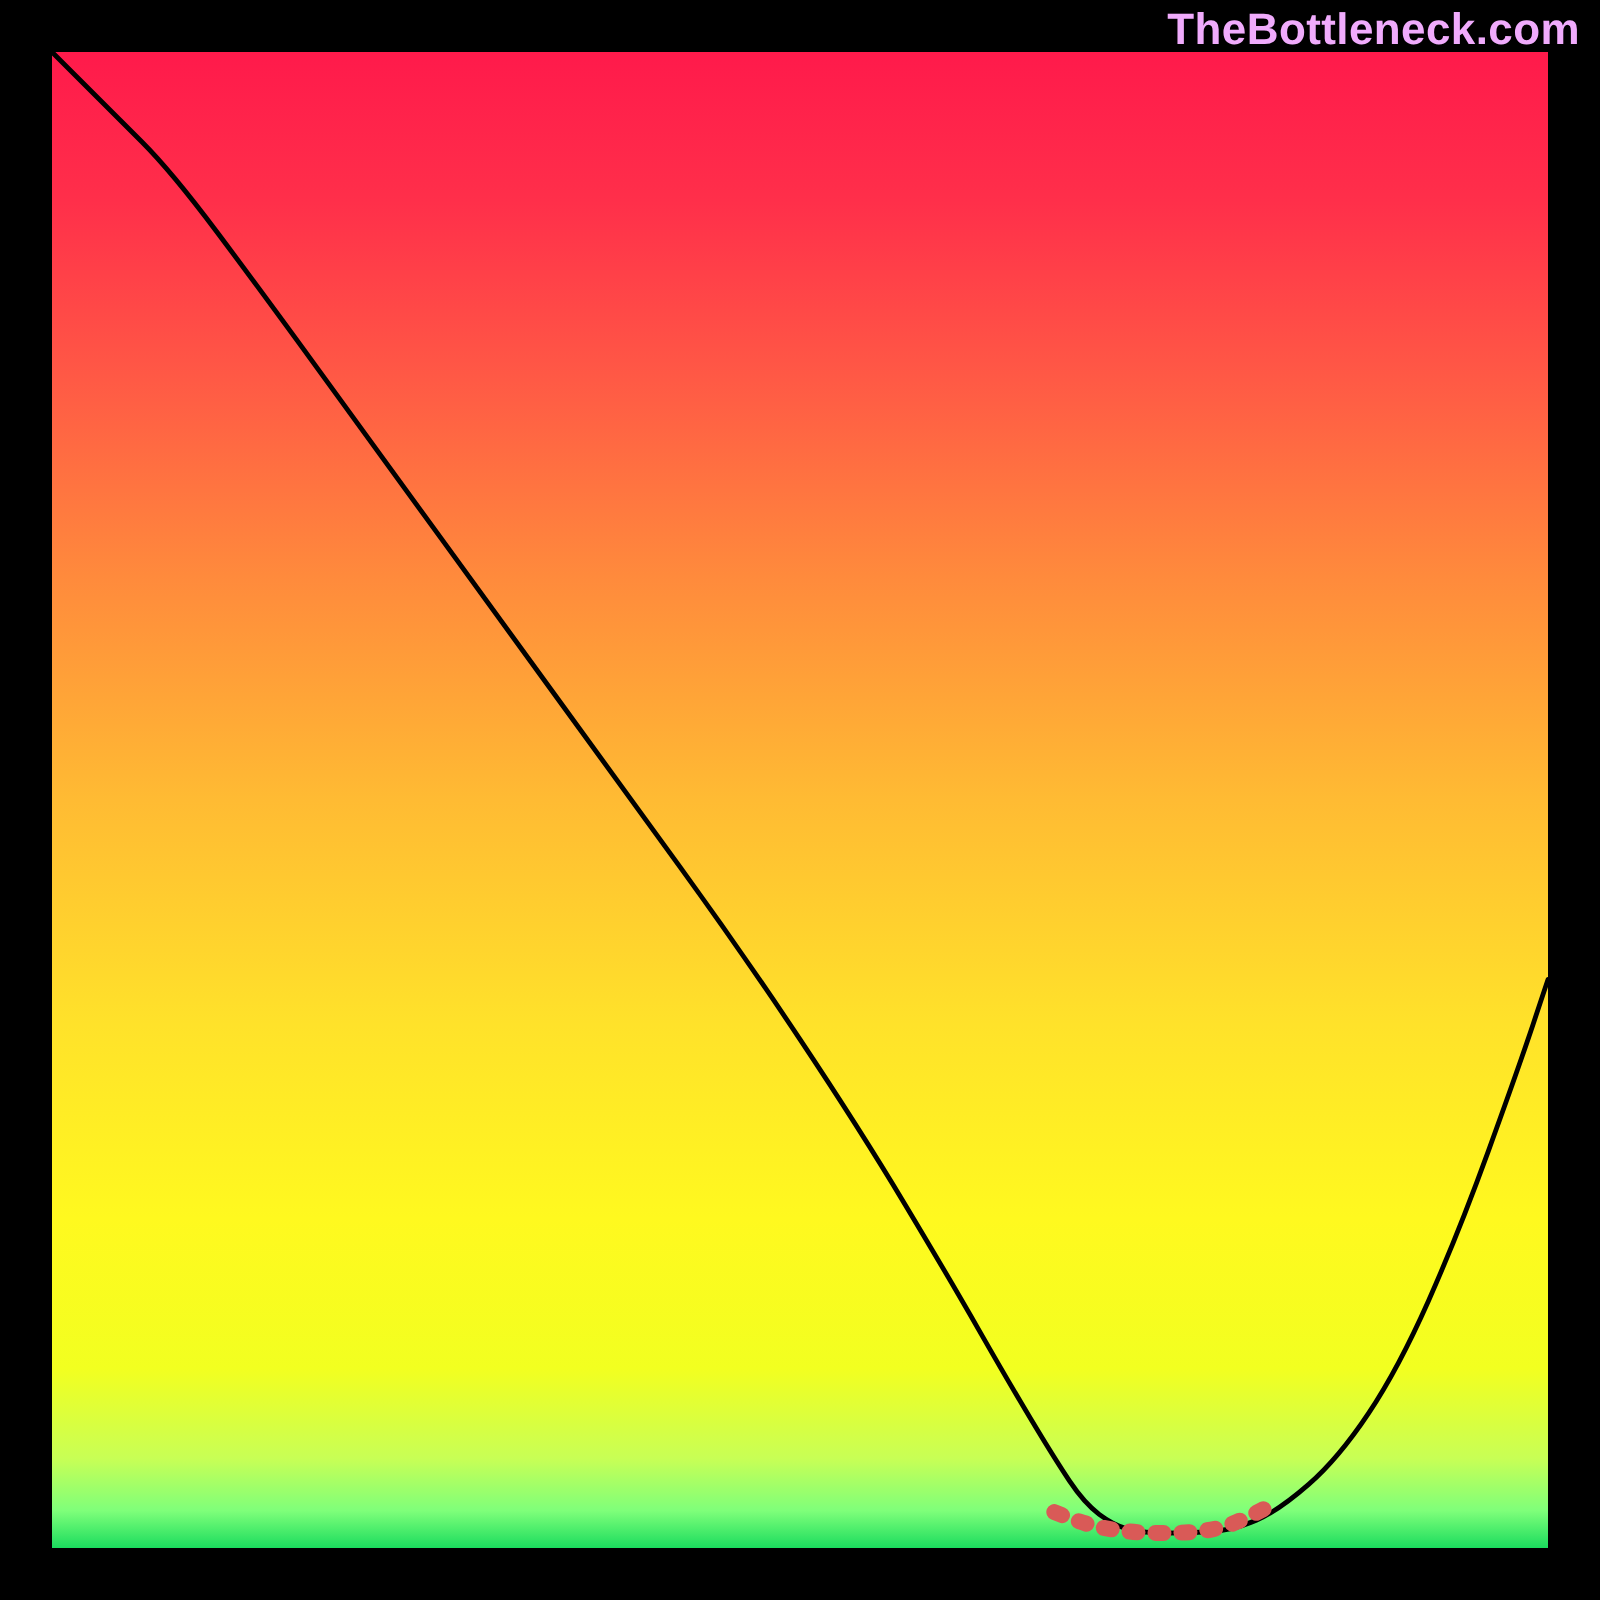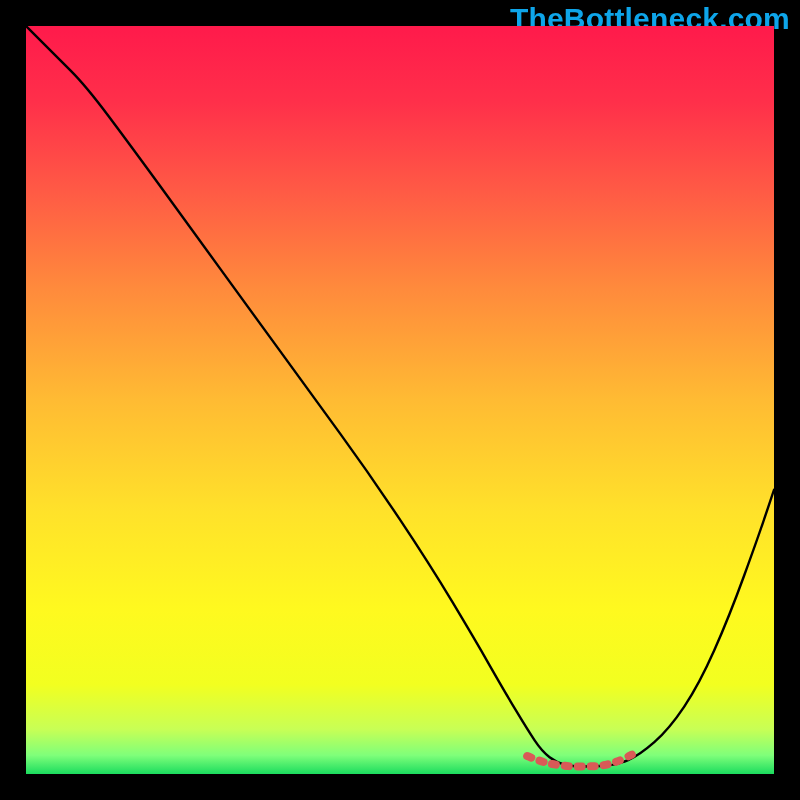--- a/index.html
+++ b/index.html
@@ -20,24 +20,24 @@
     position: absolute;
     left: 26px;
     top: 26px;
     width: 748px;
     height: 748px;
   }
   .watermark {
     position: absolute;
     top: 2px;
     right: 10px;
-    font-size: 30px;
+    font-size: 22px;
     font-weight: 600;
     letter-spacing: 0.2px;
-    color: #0ea5e9;
+    color: #f0abfc;
   }
 </style>
 </head>
 <body>
 
 <div class="frame">
 
   <div class="watermark">TheBottleneck.com</div>
 
   <svg class="plot" viewBox="0 0 748 748" preserveAspectRatio="none">

